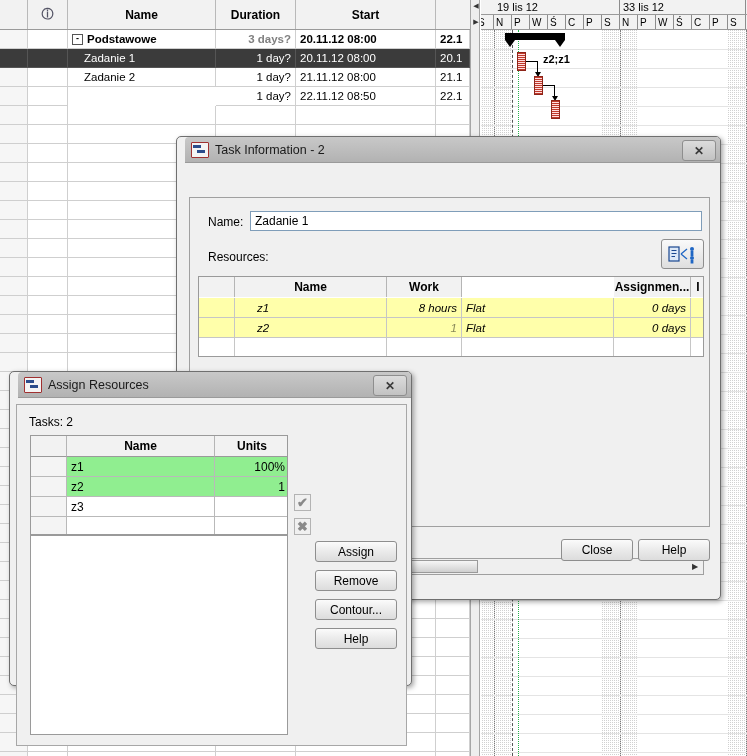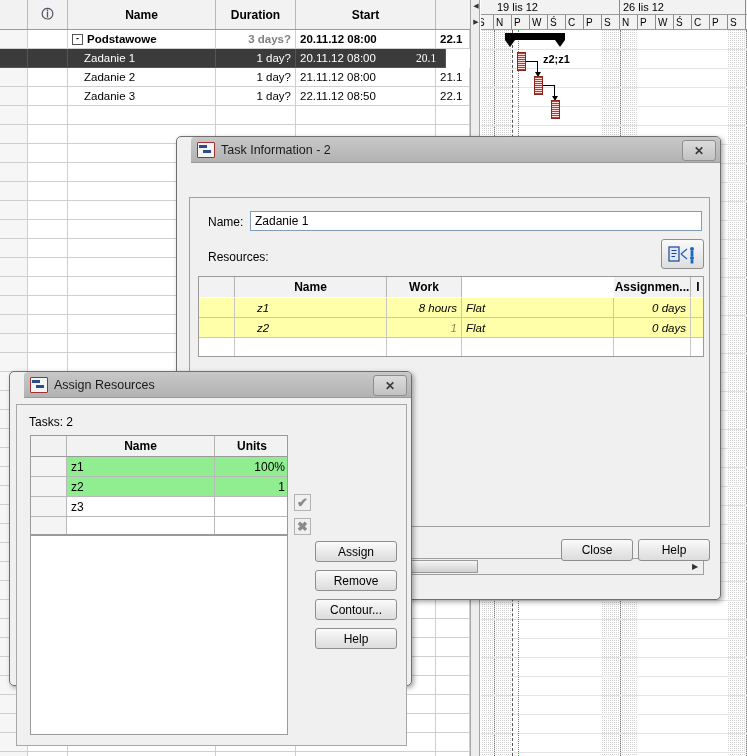--- a/index.html
+++ b/index.html
@@ -227,21 +227,21 @@
   
   .dialog {
     position: absolute;
     background: #f0f0f0;
     border: 1px solid #6f6f6f;
     border-radius: 5px;
     box-shadow: 2px 2px 5px rgba(0,0,0,.35);
     box-sizing: border-box;
   }
   .titlebar {
-    position: absolute; left: 14px; top: 0; right: 0;
+    position: absolute; left: 8px; top: 0; right: 0;
     height: 26px;
     background: linear-gradient(180deg,#c8c8c8 0%,#bdbdbd 50%,#b2b2b2 100%);
     border-top-left-radius: 4px;
     border-top-right-radius: 4px;
     border-bottom: 1px solid #9a9a9a;
     display: flex; align-items: center;
     padding-left: 6px;
     box-sizing: border-box;
   }
   .title-icon {
@@ -493,36 +493,35 @@
       <div class="cell" style="left:296px;width:140px;">20.11.12 08:00</div>
       <div class="cell" style="left:436px;width:34px;">22.1</div>
     </div>
 
     <div class="grid-row selected" style="top:49px;">
       <div class="cell idcol" style="left:0;width:28px;"></div>
       <div class="cell" style="left:28px;width:40px;"></div>
       <div class="cell" style="left:68px;width:148px;padding-left:16px;">Zadanie 1</div>
       <div class="cell right" style="left:216px;width:80px;">1 day?</div>
       <div class="cell" style="left:296px;width:140px;">20.11.12 08:00</div>
-      <div class="cell" style="left:412px;width:34px;font-family:Liberation Serif, serif;">20.1</div>
+      <div class="cell" style="left:436px;width:34px;">20.1</div>
     </div>
 
     <div class="grid-row" style="top:68px;">
       <div class="cell idcol" style="left:0;width:28px;"></div>
       <div class="cell" style="left:28px;width:40px;"></div>
       <div class="cell" style="left:68px;width:148px;padding-left:16px;">Zadanie 2</div>
       <div class="cell right" style="left:216px;width:80px;">1 day?</div>
       <div class="cell" style="left:296px;width:140px;">21.11.12 08:00</div>
       <div class="cell" style="left:436px;width:34px;">21.1</div>
     </div>
 
     <div class="grid-row" style="top:87px;">
       <div class="cell idcol" style="left:0;width:28px;"></div>
       <div class="cell" style="left:28px;width:40px;"></div>
-      <div class="cell" style="left:68px;width:148px;padding-left:16px;">Zadanie 3</div>
       <div class="cell right" style="left:216px;width:80px;">1 day?</div>
       <div class="cell" style="left:296px;width:140px;">22.11.12 08:50</div>
       <div class="cell" style="left:436px;width:34px;">22.1</div>
     </div>
 
     <div id="empty-rows">
         <div class="empty-row" style="top: 106px;">
           <div class="cell idcol" style="left: 0px; width: 28px;"></div>
           <div class="cell " style="left: 28px; width: 40px;"></div>
           <div class="cell " style="left: 68px; width: 148px;"></div>
@@ -807,21 +806,21 @@
 
   <div class="splitter">
     <div class="split-arrow" style="top:2px;">◀</div>
     <div class="split-arrow" style="top:18px;">▶</div>
   </div>
 
   <div class="gantt-pane">
 
     <div class="ts-top">
       <div class="ts-top-cell" style="left:13px;width:126px;">19 lis 12</div>
-      <div class="ts-top-cell" style="left:139px;width:126px;">26 lis 12</div>
+      <div class="ts-top-cell" style="left:139px;width:126px;">33 lis 12</div>
       <div class="ts-top-cell" style="left:265px;width:126px;border-right:none;">3 gru</div>
     </div>
 
     <div class="ts-bot" id="ts-days">
         <div class="ts-bot-cell" style="left: -5px;">S</div>
         <div class="ts-bot-cell" style="left: 13px;">N</div>
         <div class="ts-bot-cell" style="left: 31px;">P</div>
         <div class="ts-bot-cell" style="left: 49px;">W</div>
         <div class="ts-bot-cell" style="left: 67px;">Ś</div>
         <div class="ts-bot-cell" style="left: 85px;">C</div>

